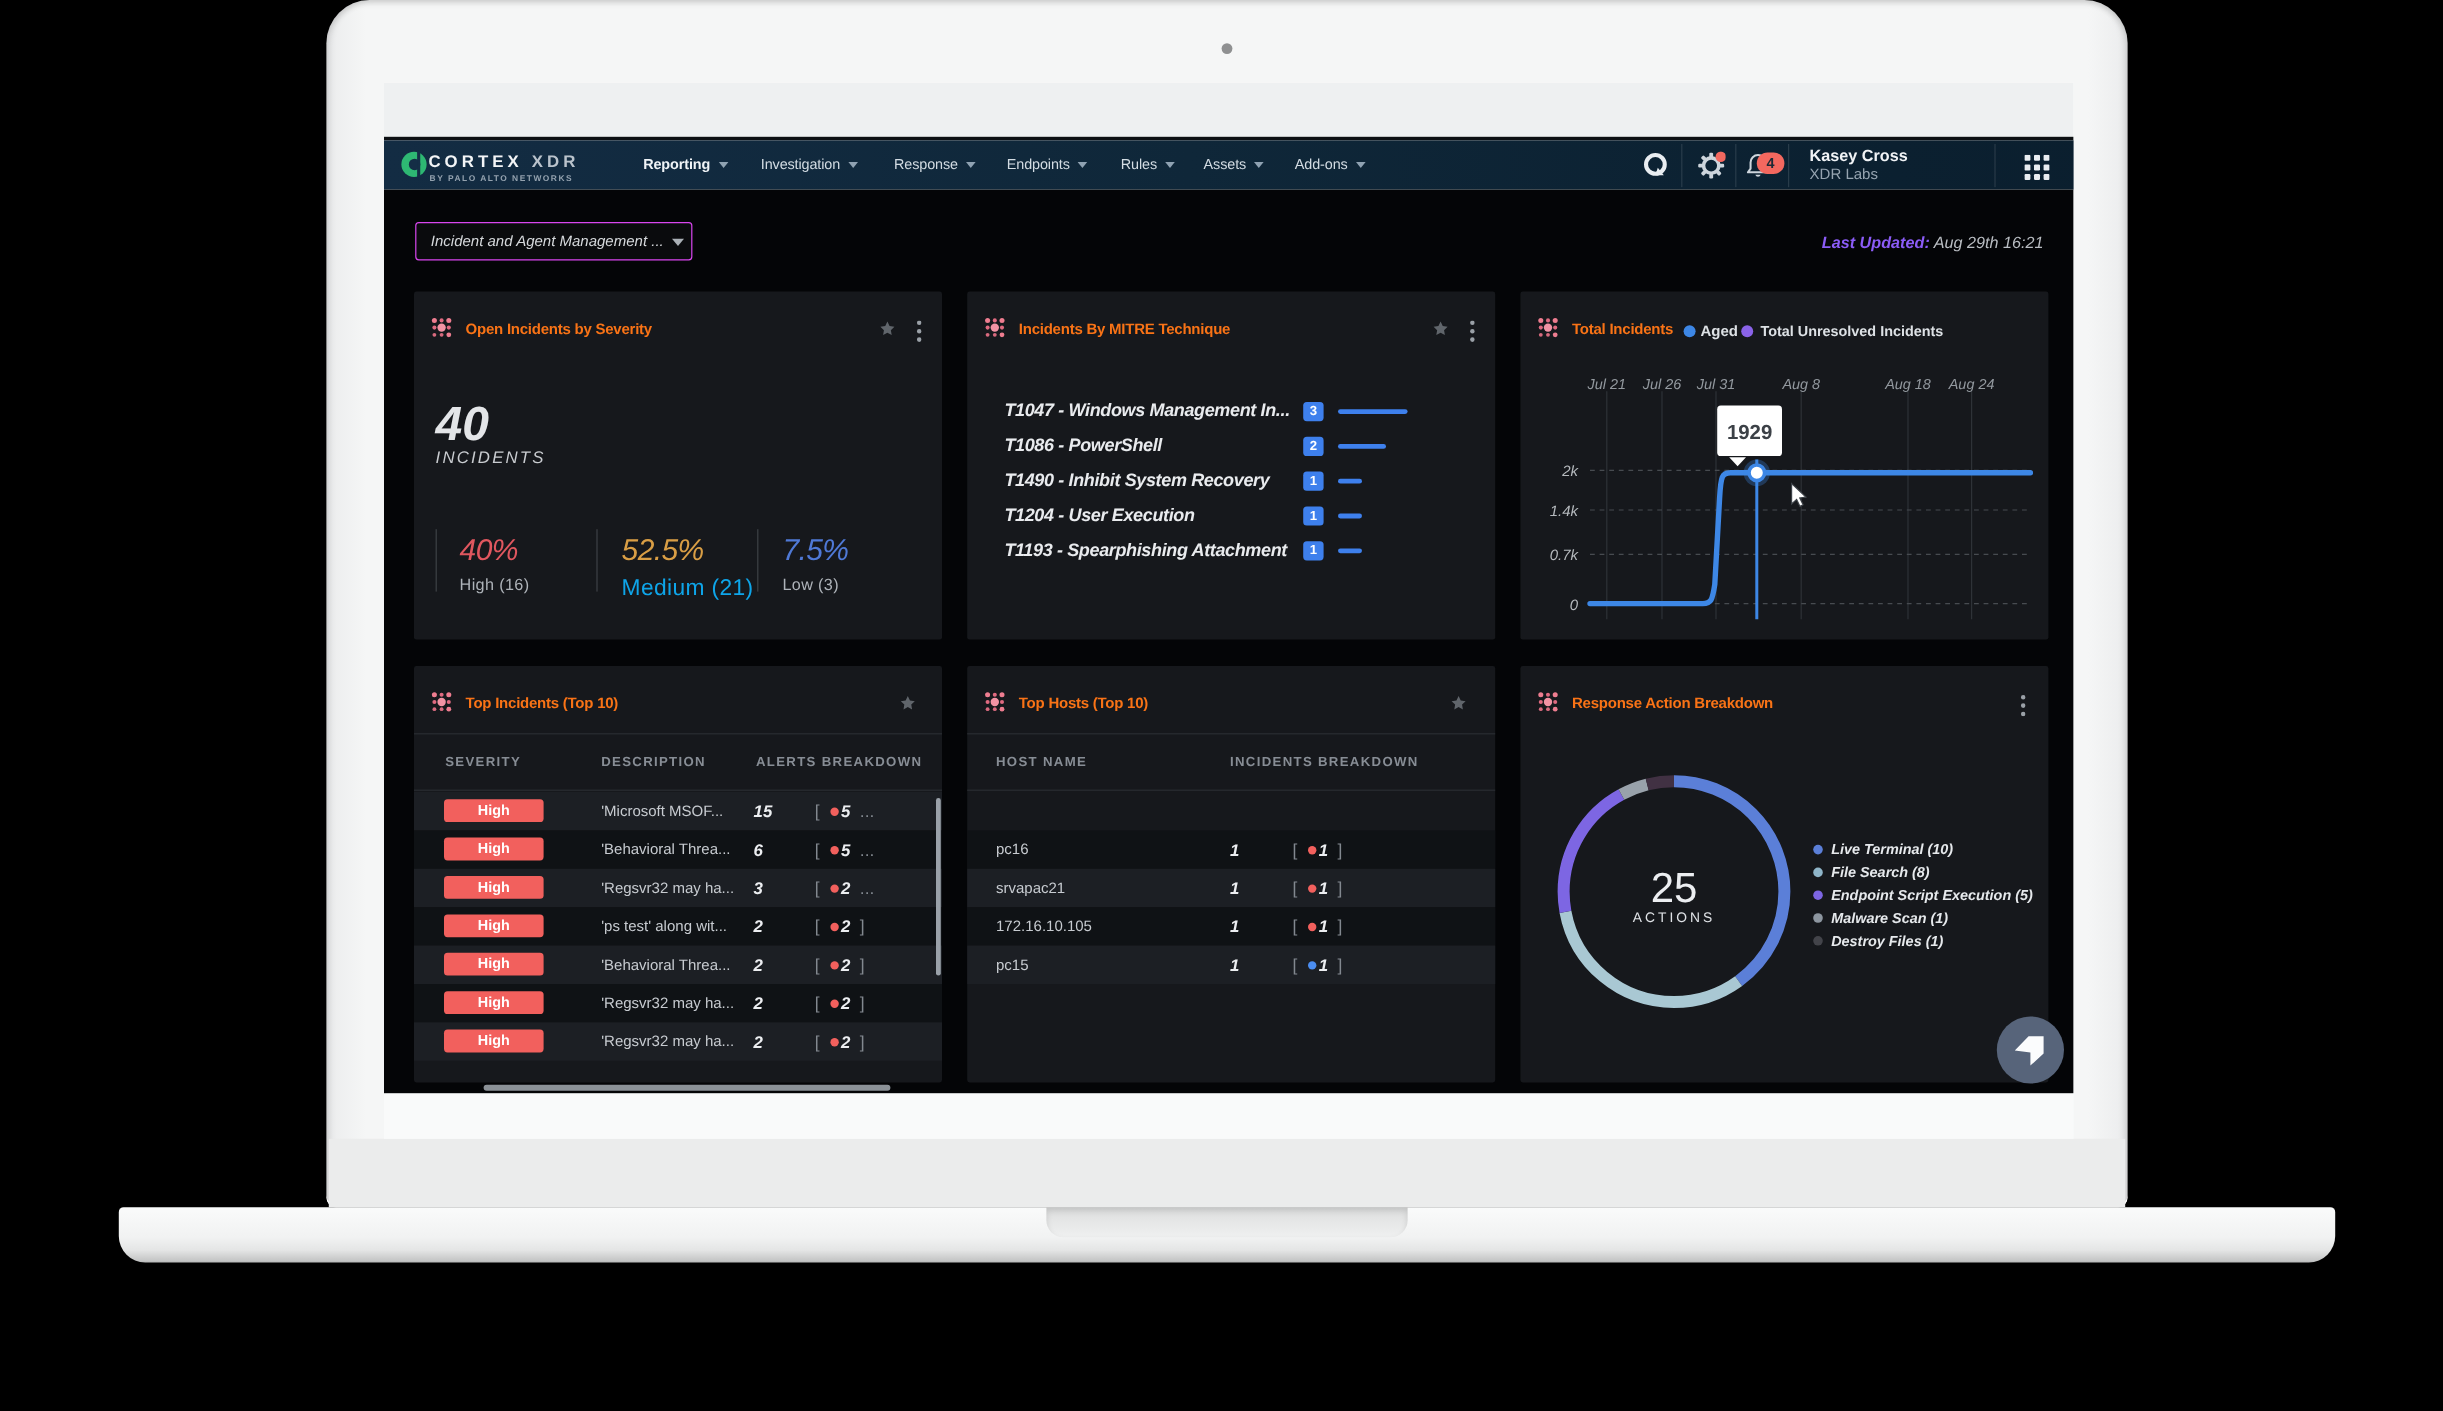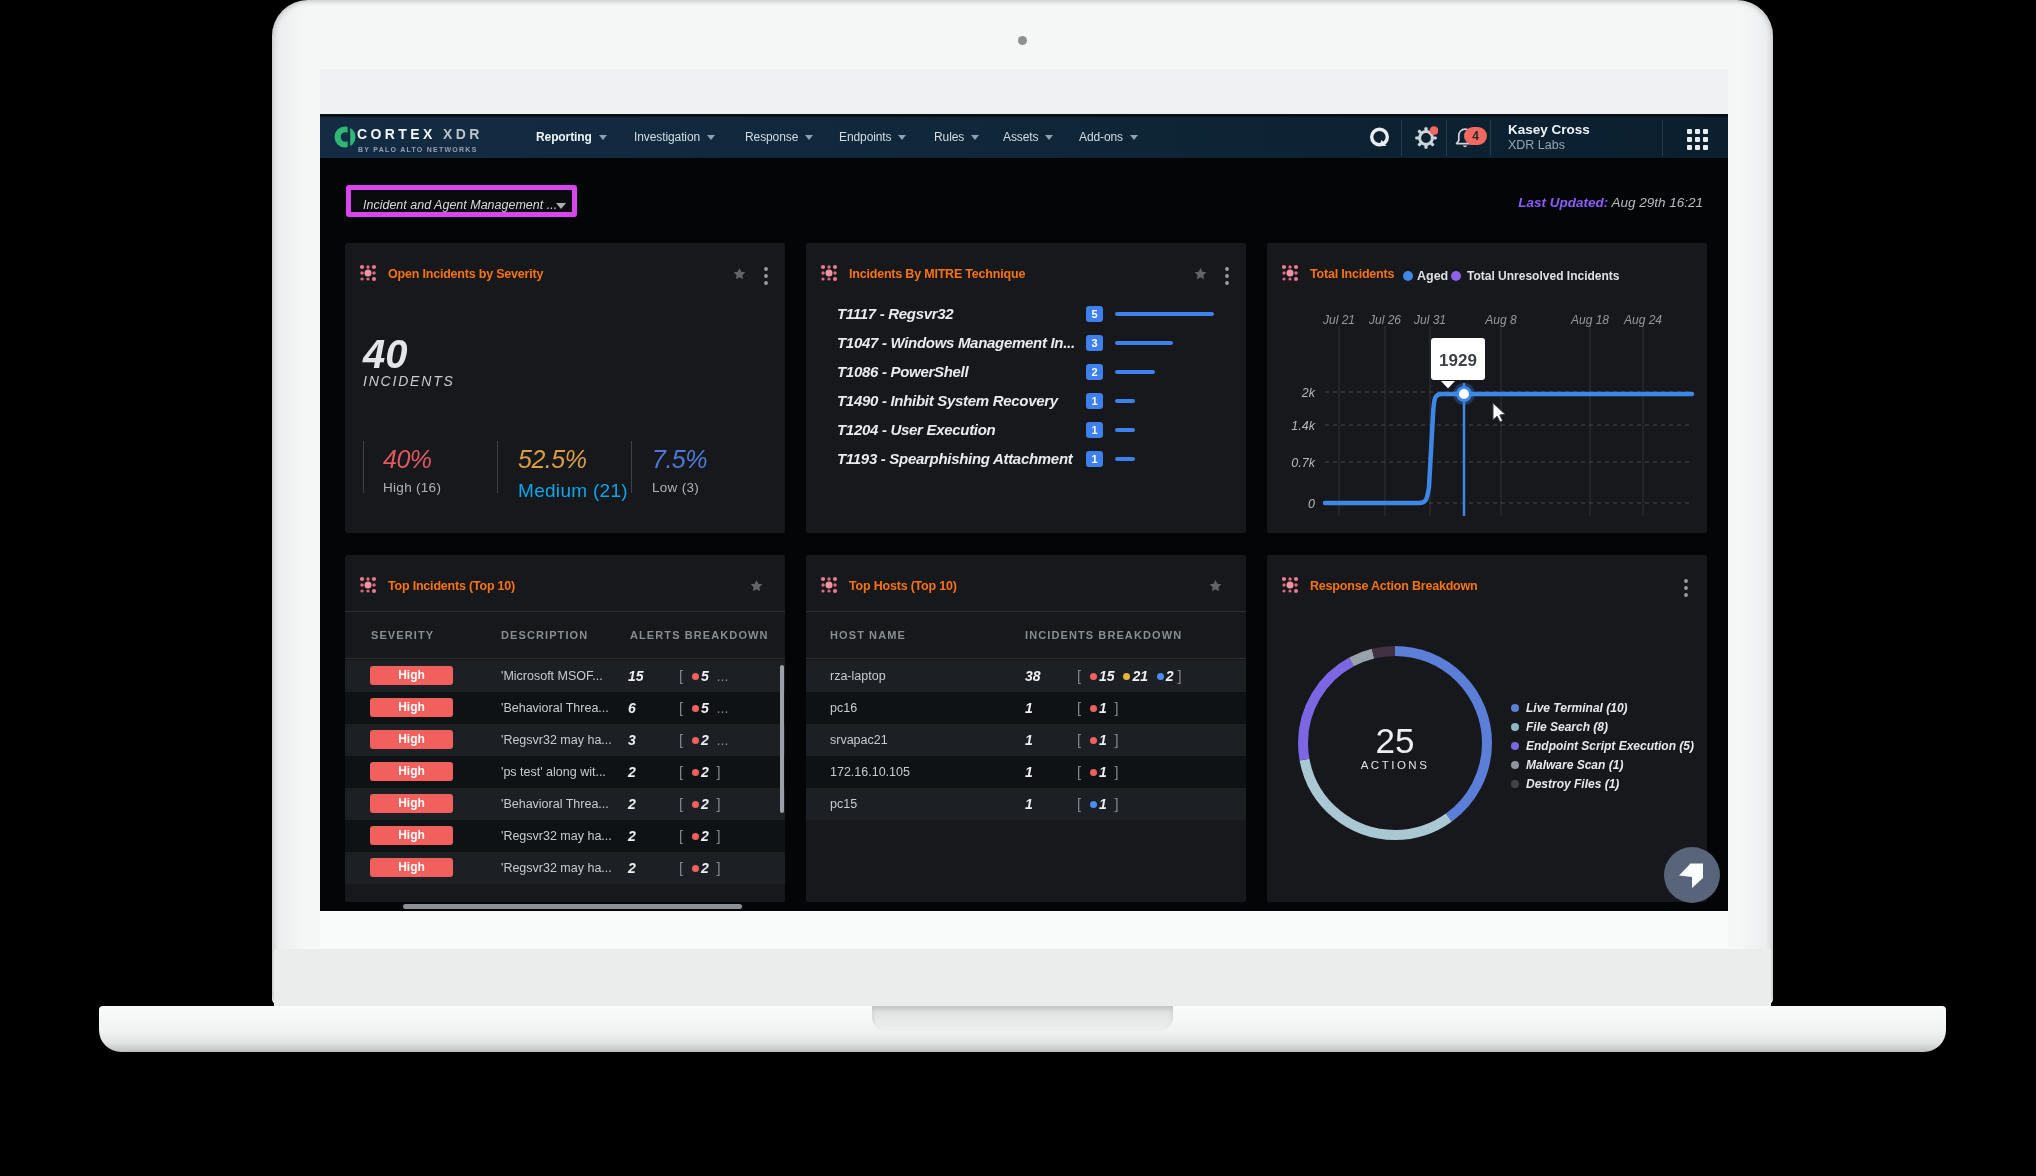--- a/index.html
+++ b/index.html
@@ -130,21 +130,21 @@
         <path d="M8 .6l2.2 4.6 5 .7-3.65 3.5.87 5L8 12l-4.42 2.4.87-5L.8 5.9l5-.7z" fill="#60656b"></path>
       </symbol>
       <symbol id="vd" viewBox="0 0 4 18">
         <circle cx="2" cy="2" r="1.9" fill="#9aa0a7"></circle>
             <circle cx="2" cy="9" r="1.9" fill="#9aa0a7"></circle>
             <circle cx="2" cy="16" r="1.9" fill="#9aa0a7"></circle>
       </symbol>
     </defs>
       </svg>
 
-    <div class="abs" style="left:26px;top:27px;width:231px;height:32px;border:5px solid #d946ef;border-radius:3px;background:#0a0b0d">
+    <div class="abs" style="left:26px;top:27px;width:231px;height:32px;border:1px solid #d946ef;border-radius:3px;background:#0a0b0d">
       <div class="abs it" style="left:12px;top:0;height:30px;line-height:30px;font-size:12.5px;color:#d6d9dc;white-space:nowrap">Incident and Agent Management ...</div>
       <div class="abs" style="right:6px;top:13px;width:0;height:0;border-left:5.5px solid transparent;border-right:5.5px solid transparent;border-top:6px solid #aab0b6"></div>
     </div>
     <div class="abs it" style="right:25px;top:37px;font-size:13.5px;color:#b9bdc2;white-space:nowrap"><b style="color:#8b5cf6">Last Updated:</b> Aug 29th 16:21</div>
 
     <div class="card" style="left:25px;top:85px;height:290px">
       <svg class="cicon" width="18" height="18">
           <use href="#dg"></use>
         </svg>
       <div class="ctitle">Open Incidents by Severity</div>
@@ -171,25 +171,20 @@
       <svg class="cicon" width="18" height="18">
           <use href="#dg"></use>
         </svg>
       <div class="ctitle">Incidents By MITRE Technique</div>
       <svg class="abs" style="left:388px;top:24px" width="13" height="14">
           <use href="#st"></use>
         </svg>
       <svg class="abs" style="left:419px;top:24px" width="4" height="18">
           <use href="#vd"></use>
         </svg>
-      <div class="abs mrow" style="top:59px">
-          <span class="mlab">T1117 - Regsvr32</span>
-          <span class="mbadge">5</span>
-          <span class="mbar" style="width:99px"></span>
-        </div>
       <div class="abs mrow" style="top:88px">
           <span class="mlab">T1047 - Windows Management In...</span>
           <span class="mbadge">3</span>
           <span class="mbar" style="width:58px"></span>
         </div>
       <div class="abs mrow" style="top:117px">
           <span class="mlab">T1086 - PowerShell</span>
           <span class="mbadge">2</span>
           <span class="mbar" style="width:40px"></span>
         </div>
@@ -322,25 +317,20 @@
           <use href="#dg"></use>
         </svg>
       <div class="ctitle">Top Hosts (Top 10)</div>
       <svg class="abs" style="left:403px;top:24px" width="13" height="14">
           <use href="#st"></use>
         </svg>
       <div class="sep" style="top:56px"></div>
       <div class="colh" style="left:24px;top:74px">HOST NAME</div>
       <div class="colh" style="left:219px;top:74px">INCIDENTS BREAKDOWN</div>
       <div class="sep" style="top:103px"></div>
-      <div class="row rA" style="top:105px">
-          <span class="desc" style="left:24px">rza-laptop</span>
-          <span class="cnt" style="left:219px">38</span>
-          <span class="brk" style="left:271px"><span class="brack">[</span> <span class="dot dR"></span><span class="num">15</span> <span class="dot dY"></span><span class="num">21</span> <span class="dot dB"></span><span class="num">2</span> <span class="brack">]</span></span>
-        </div>
       <div class="row rB" style="top:137px">
           <span class="desc" style="left:24px">pc16</span>
           <span class="cnt" style="left:219px">1</span>
           <span class="brk" style="left:271px"><span class="brack">[</span> <span class="dot dR"></span><span class="num">1</span>&nbsp; <span class="brack">]</span></span>
         </div>
       <div class="row rA" style="top:169px">
           <span class="desc" style="left:24px">srvapac21</span>
           <span class="cnt" style="left:219px">1</span>
           <span class="brk" style="left:271px"><span class="brack">[</span> <span class="dot dR"></span><span class="num">1</span>&nbsp; <span class="brack">]</span></span>
         </div>

